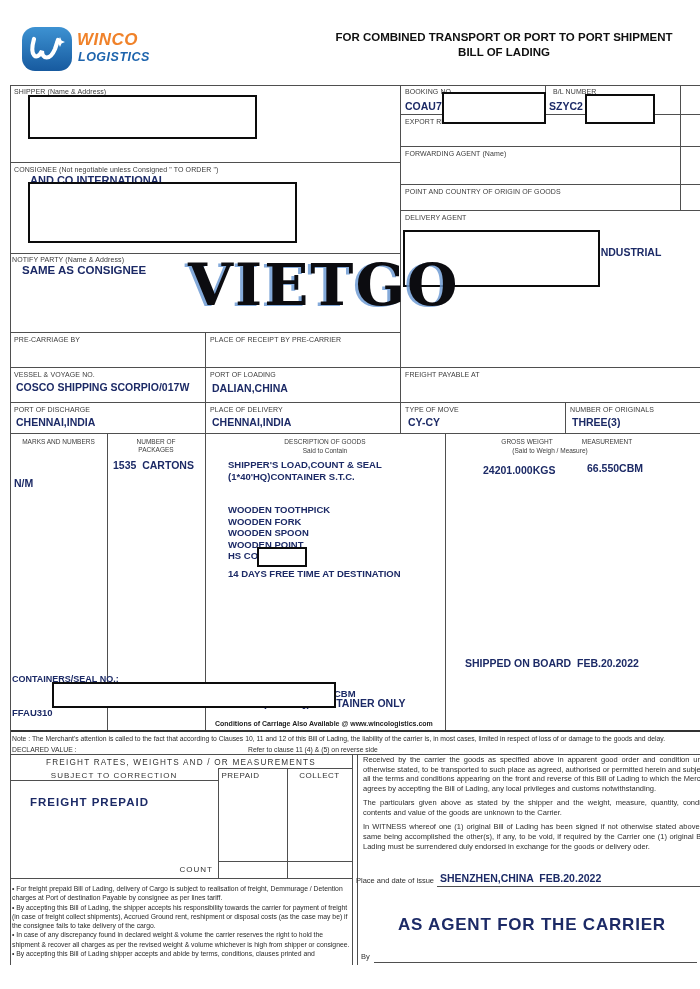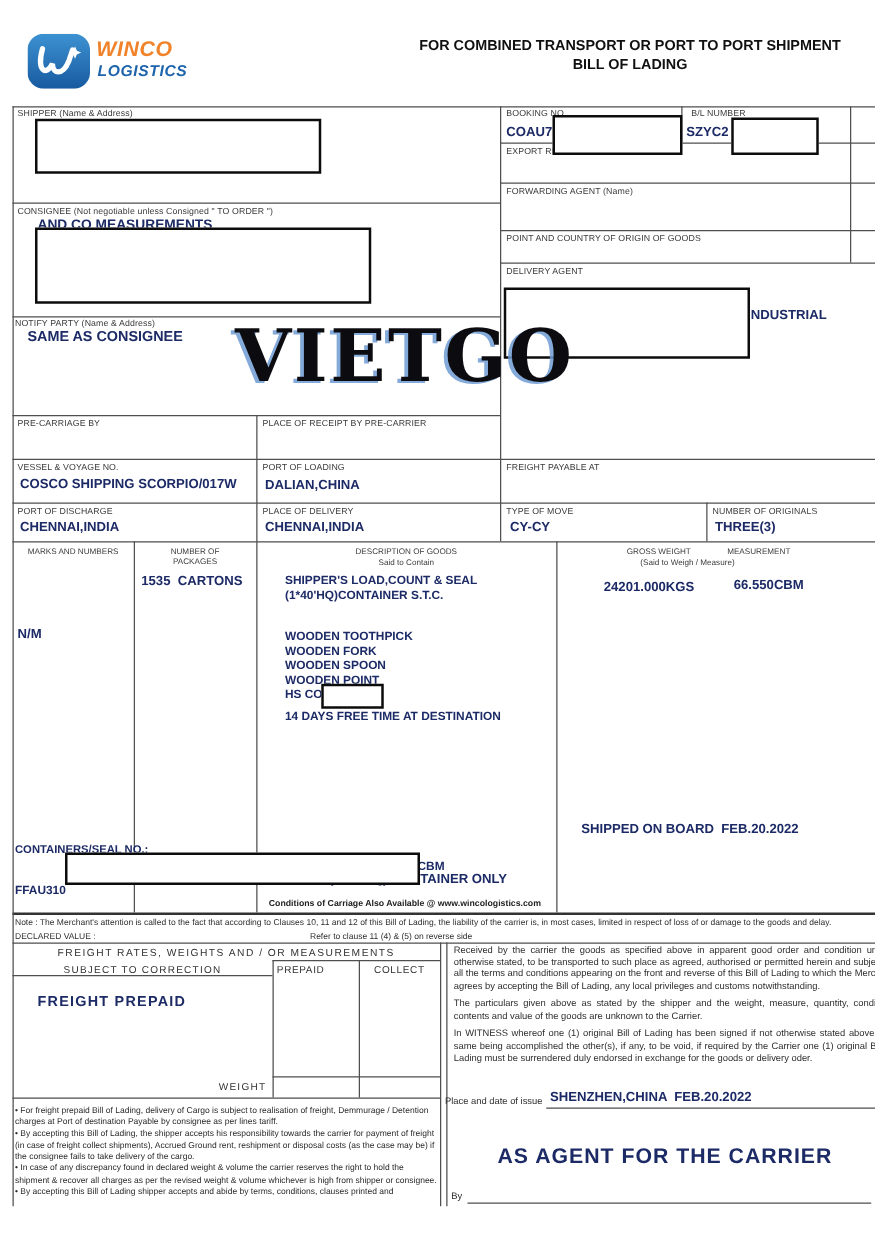--- a/index.html
+++ b/index.html
@@ -85,21 +85,21 @@
   <div class="vl" style="left:107px;top:433px;height:297px;"></div>
   <div class="vl" style="left:205px;top:433px;height:297px;"></div>
   <div class="vl" style="left:445px;top:433px;height:297px;"></div>
   <div class="vl" style="left:218px;top:768px;height:110px;"></div>
   <div class="vl" style="left:287px;top:768px;height:110px;"></div>
   <div class="vl" style="left:352px;top:754px;height:211px;"></div>
   <div class="vl" style="left:357px;top:754px;height:211px;"></div>
 
   <div class="lbl" style="left:14px;top:88px;">SHIPPER (Name &amp; Address)</div>
   <div class="lbl" style="left:14px;top:166px;">CONSIGNEE (Not negotiable unless Consigned " TO ORDER ")</div>
-  <div class="val" style="left:30px;top:174px;font-size:11px;">AND CO MEASUREMENTS</div>
+  <div class="val" style="left:30px;top:174px;font-size:11px;">AND CO INTERNATIONAL</div>
   <div class="lbl" style="left:12px;top:256px;">NOTIFY PARTY (Name &amp; Address)</div>
   <div class="val" style="left:22px;top:264px;font-size:11.5px;">SAME AS CONSIGNEE</div>
 
   <div class="lbl" style="left:405px;top:88px;">BOOKING NO.</div>
   <div class="val" style="left:405px;top:100px;">COAU7</div>
   <div class="lbl" style="left:553px;top:88px;">B/L NUMBER</div>
   <div class="val" style="left:549px;top:100px;">SZYC2</div>
   <div class="lbl" style="left:405px;top:118px;">EXPORT REFERENCES</div>
   <div class="lbl" style="left:405px;top:150px;">FORWARDING AGENT (Name)</div>
   <div class="lbl" style="left:405px;top:188px;">POINT AND COUNTRY OF ORIGIN OF GOODS</div>
@@ -124,21 +124,21 @@
 
   <div class="th" style="left:10px;top:438px;width:97px;">MARKS AND NUMBERS</div>
   <div class="th" style="left:107px;top:438px;width:98px;">NUMBER OF</div>
   <div class="th" style="left:107px;top:446px;width:98px;">PACKAGES</div>
   <div class="th" style="left:205px;top:438px;width:240px;">DESCRIPTION OF GOODS</div>
   <div class="th" style="left:205px;top:447px;width:240px;">Said to Contain</div>
   <div class="th" style="left:462px;top:438px;width:130px;">GROSS WEIGHT</div>
   <div class="th" style="left:557px;top:438px;width:100px;">MEASUREMENT</div>
   <div class="th" style="left:470px;top:447px;width:160px;">(Said to Weigh / Measure)</div>
 
-  <div class="val" style="left:14px;top:501px;">N/M</div>
+  <div class="val" style="left:14px;top:477px;">N/M</div>
   <div class="val" style="left:113px;top:459px;">1535  CARTONS</div>
   <div class="val v9" style="left:228px;top:459px;">SHIPPER'S LOAD,COUNT &amp; SEAL</div>
   <div class="val v9" style="left:228px;top:471px;">(1*40'HQ)CONTAINER S.T.C.</div>
   <div class="items">
     <div>WOODEN TOOTHPICK</div>
     <div>WOODEN FORK</div>
     <div>WOODEN SPOON</div>
     <div>WOODEN POINT</div>
   </div>
   <div class="val v9" style="left:228px;top:550px;">HS CODE:44</div>
@@ -162,21 +162,21 @@
 
   <div class="note-t" style="left:12px;top:735px;">Note : The Merchant's attention is called to the fact that according to Clauses 10, 11 and 12 of this Bill of Lading, the liability of the carrier is, in most cases, limited in respect of loss of or damage to the goods and delay.</div>
   <div class="note-t" style="left:12px;top:746px;">DECLARED VALUE :</div>
   <div class="note-t" style="left:248px;top:746px;">Refer to clause 11 (4) &amp; (5) on reverse side</div>
 
   <div class="cap" style="left:10px;top:758px;width:342px;text-align:center;font-size:8.2px;letter-spacing:1.2px;">FREIGHT RATES, WEIGHTS AND / OR MEASUREMENTS</div>
   <div class="cap" style="left:10px;top:771px;width:208px;text-align:center;">SUBJECT TO CORRECTION</div>
   <div class="cap" style="left:206px;top:771px;width:69px;text-align:center;letter-spacing:0.5px;">PREPAID</div>
   <div class="cap" style="left:287px;top:771px;width:65px;text-align:center;letter-spacing:0.5px;">COLLECT</div>
   <div class="val" style="left:30px;top:796px;font-size:11.5px;letter-spacing:1px;">FREIGHT PREPAID</div>
-  <div class="cap" style="left:120px;top:865px;width:93px;text-align:right;">WEIGHT</div>
+  <div class="cap" style="left:120px;top:865px;width:93px;text-align:right;">COUNT</div>
   <div class="bullets">
     <div>• For freight prepaid Bill of Lading, delivery of Cargo is subject to realisation of freight, Demmurage / Detention charges at Port of destination Payable by consignee as per lines tariff.</div>
     <div>• By accepting this Bill of Lading, the shipper accepts his responsibility towards the carrier for payment of freight (in case of freight collect shipments), Accrued Ground rent, reshipment or disposal costs (as the case may be) if the consignee fails to take delivery of the cargo.</div>
     <div>• In case of any discrepancy found in declared weight &amp; volume the carrier reserves the right to hold the shipment &amp; recover all charges as per the revised weight &amp; volume whichever is high from shipper or consignee.</div>
     <div>• By accepting this Bill of Lading shipper accepts and abide by terms, conditions, clauses printed and</div>
   </div>
 
   <div class="terms">
     <p>Received by the carrier the goods as specified above in apparent good order and condition unless otherwise stated, to be transported to such place as agreed, authorised or permitted herein and subject to all the terms and conditions appearing on the front and reverse of this Bill of Lading to which the Merchant agrees by accepting the Bill of Lading, any local privileges and customs notwithstanding.</p>
     <p>The particulars given above as stated by the shipper and the weight, measure, quantity, condition, contents and value of the goods are unknown to the Carrier.</p>

